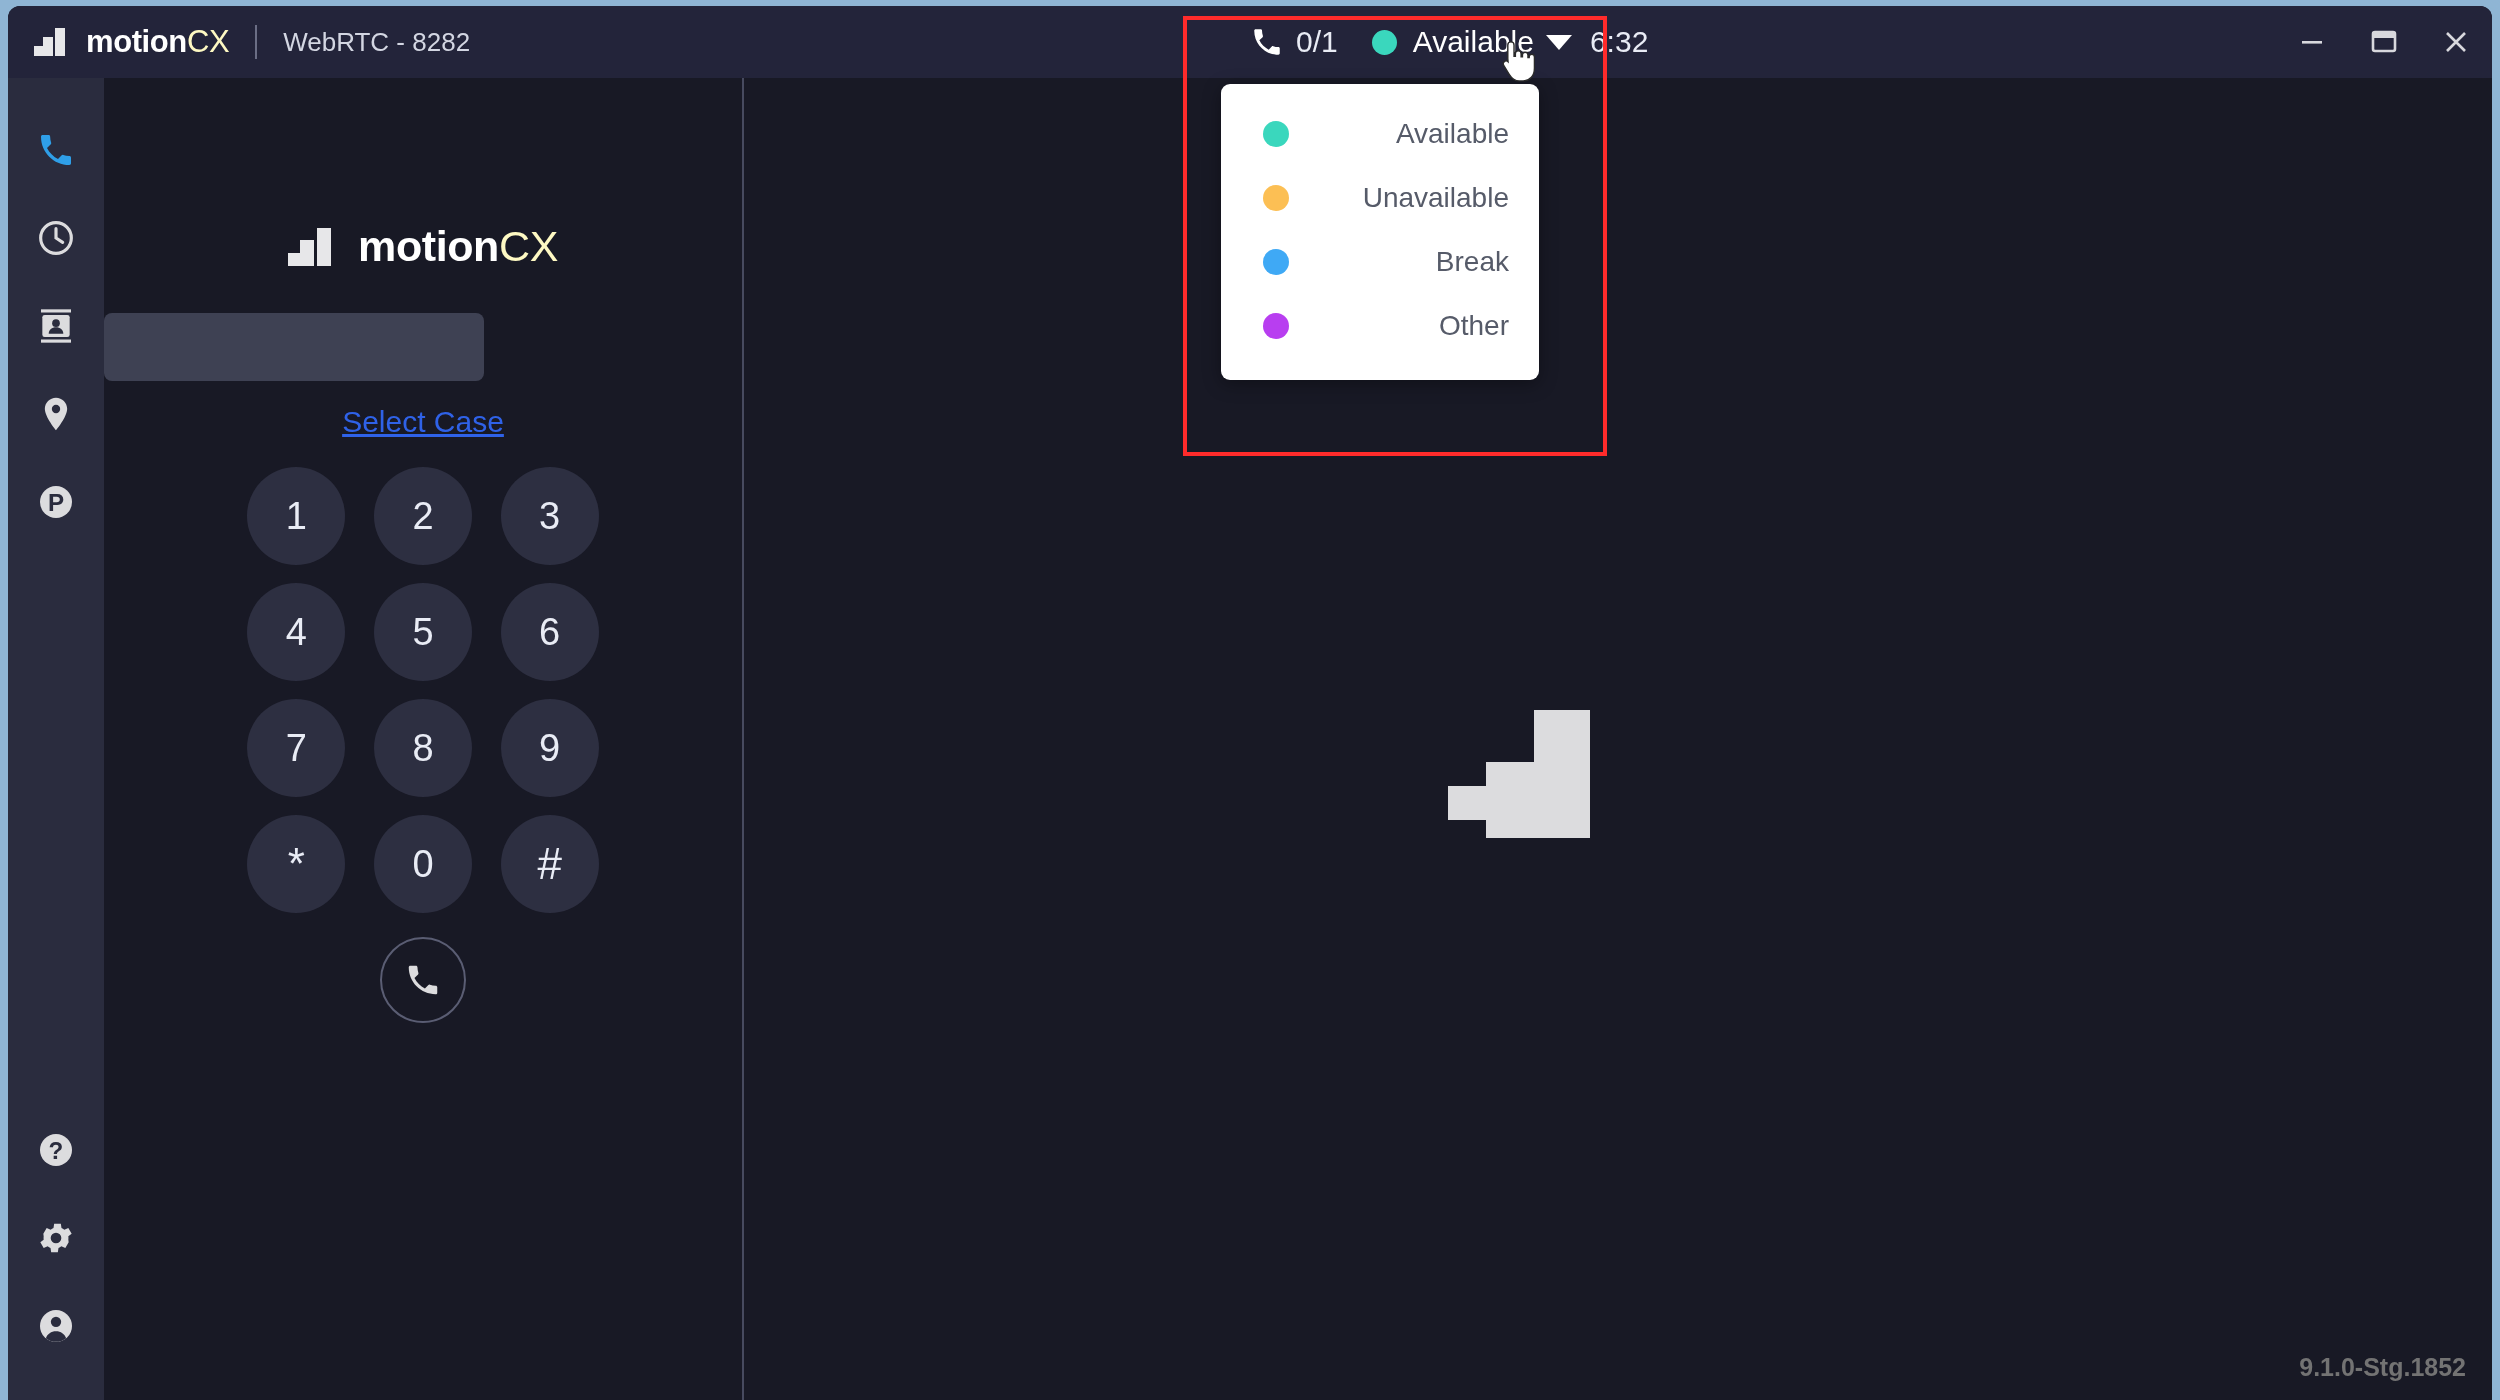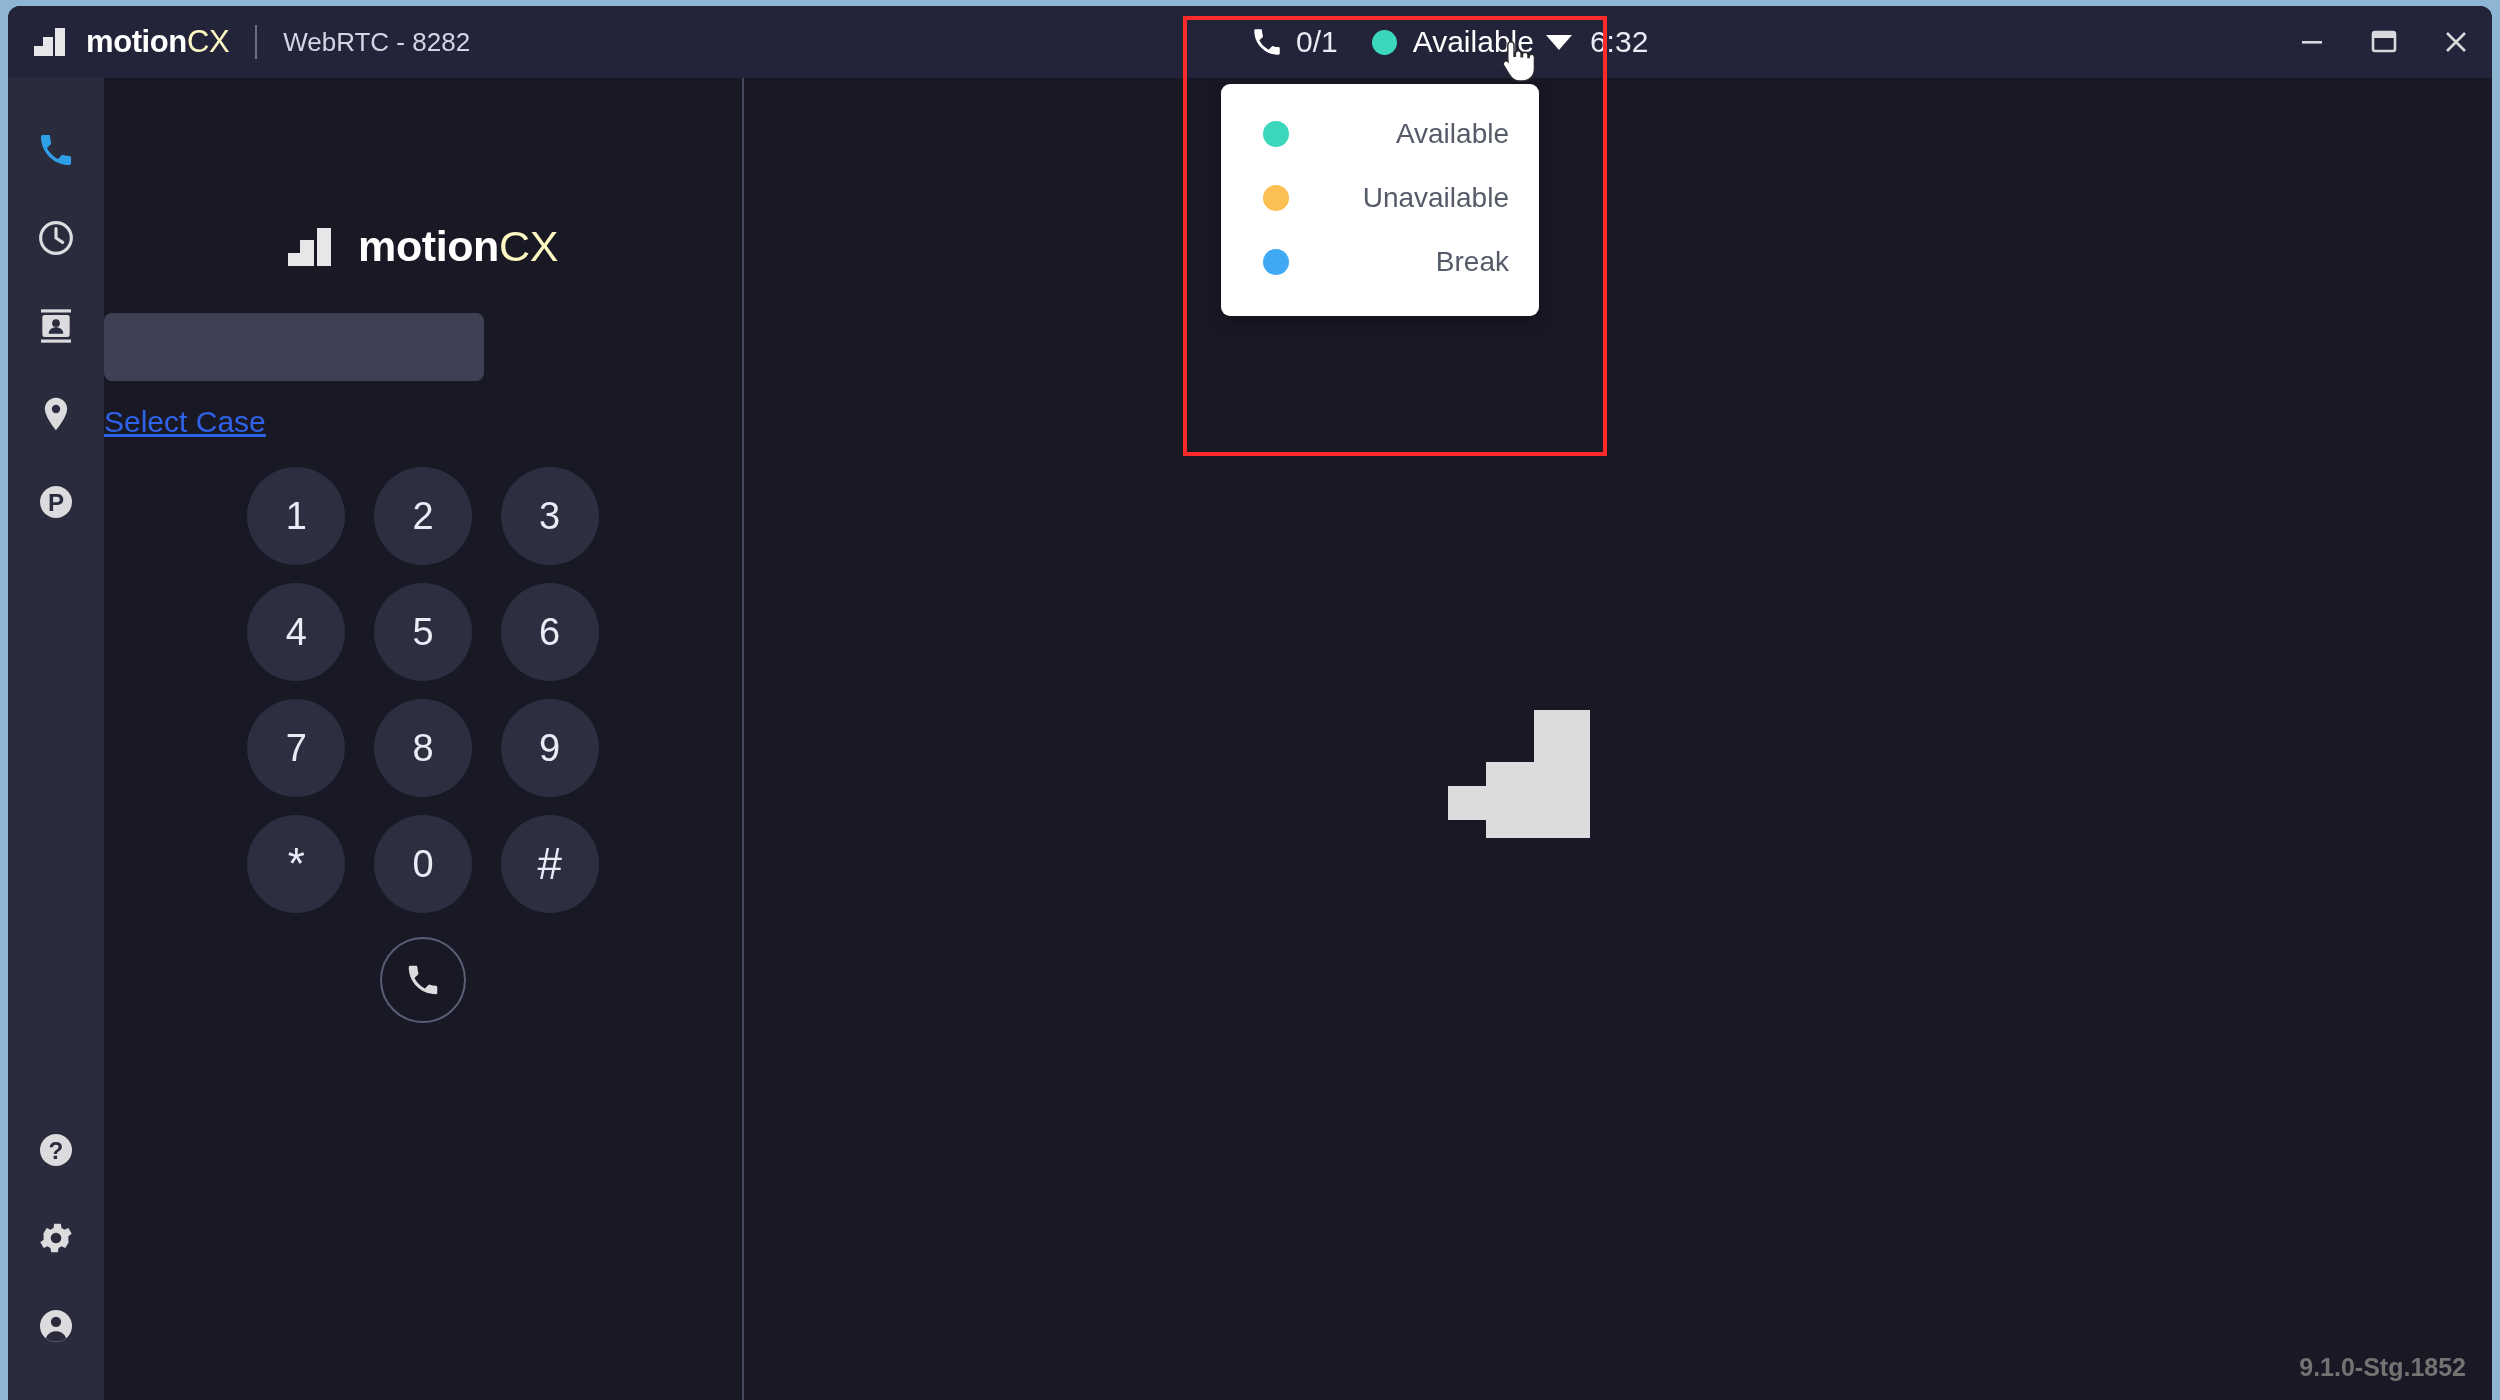--- a/index.html
+++ b/index.html
@@ -110,21 +110,21 @@
   .dp-logo .logo-mark { width:52px; height:38px; }
   .dp-logo .brand-text { font-size:43px; margin-left:18px; }
 
   .dp-input {
     width:380px; height:68px; margin:42px auto 0 auto;
     background:#3e4153; border-radius:8px; border:none; outline:none;
     color:#e9ecf5; font-size:28px; padding:0 18px;
     font-family:"Liberation Sans", sans-serif;
   }
   .dp-selectcase {
-    display:block; margin-top:24px;
+    display:block; text-align:center; margin-top:24px;
     color:#2f62e8; font-size:30px;
   }
   .keypad {
     width:380px; margin:28px auto 0 auto;
     display:grid; grid-template-columns:repeat(3,1fr);
     row-gap:18px; justify-items:center;
   }
   .key {
     width:98px; height:98px; border-radius:50%;
     background:#2d2f41; color:#e9ecf5;
@@ -315,20 +315,24 @@
       <span class="dd-label">Available</span>
     </div>
     <div class="dd-item">
       <span class="dd-dot" style="background: rgb(252, 191, 84);"></span>
       <span class="dd-label">Unavailable</span>
     </div>
     <div class="dd-item">
       <span class="dd-dot" style="background: rgb(63, 169, 245);"></span>
       <span class="dd-label">Break</span>
     </div>
+    <div class="dd-item">
+      <span class="dd-dot" style="background: rgb(184, 62, 240);"></span>
+      <span class="dd-label">Other</span>
+    </div>
   </div>
 
   <div class="hl-box"></div>
 
   <div class="cursor">
     <svg viewBox="0 0 32 40" width="40" height="48">
       <path d="M10 19V7.5a2.6 2.6 0 0 1 5.2 0V17h1.1v-2.3a2.4 2.4 0 0 1 4.8 0V17.4h1.1v-1.6a2.3 2.3 0 0 1 4.6 0V18h1v-.6a2.2 2.2 0 0 1 4.4 0v9.4c0 6.2-3.6 10.6-9.4 10.6h-3.3c-4 0-6-1.8-8.2-5.3l-4.7-7.6a2.4 2.4 0 0 1 3.6-3.1z" fill="#ffffff" stroke="#2b2b2b" stroke-width="1.2"></path>
     </svg>
   </div>
 

